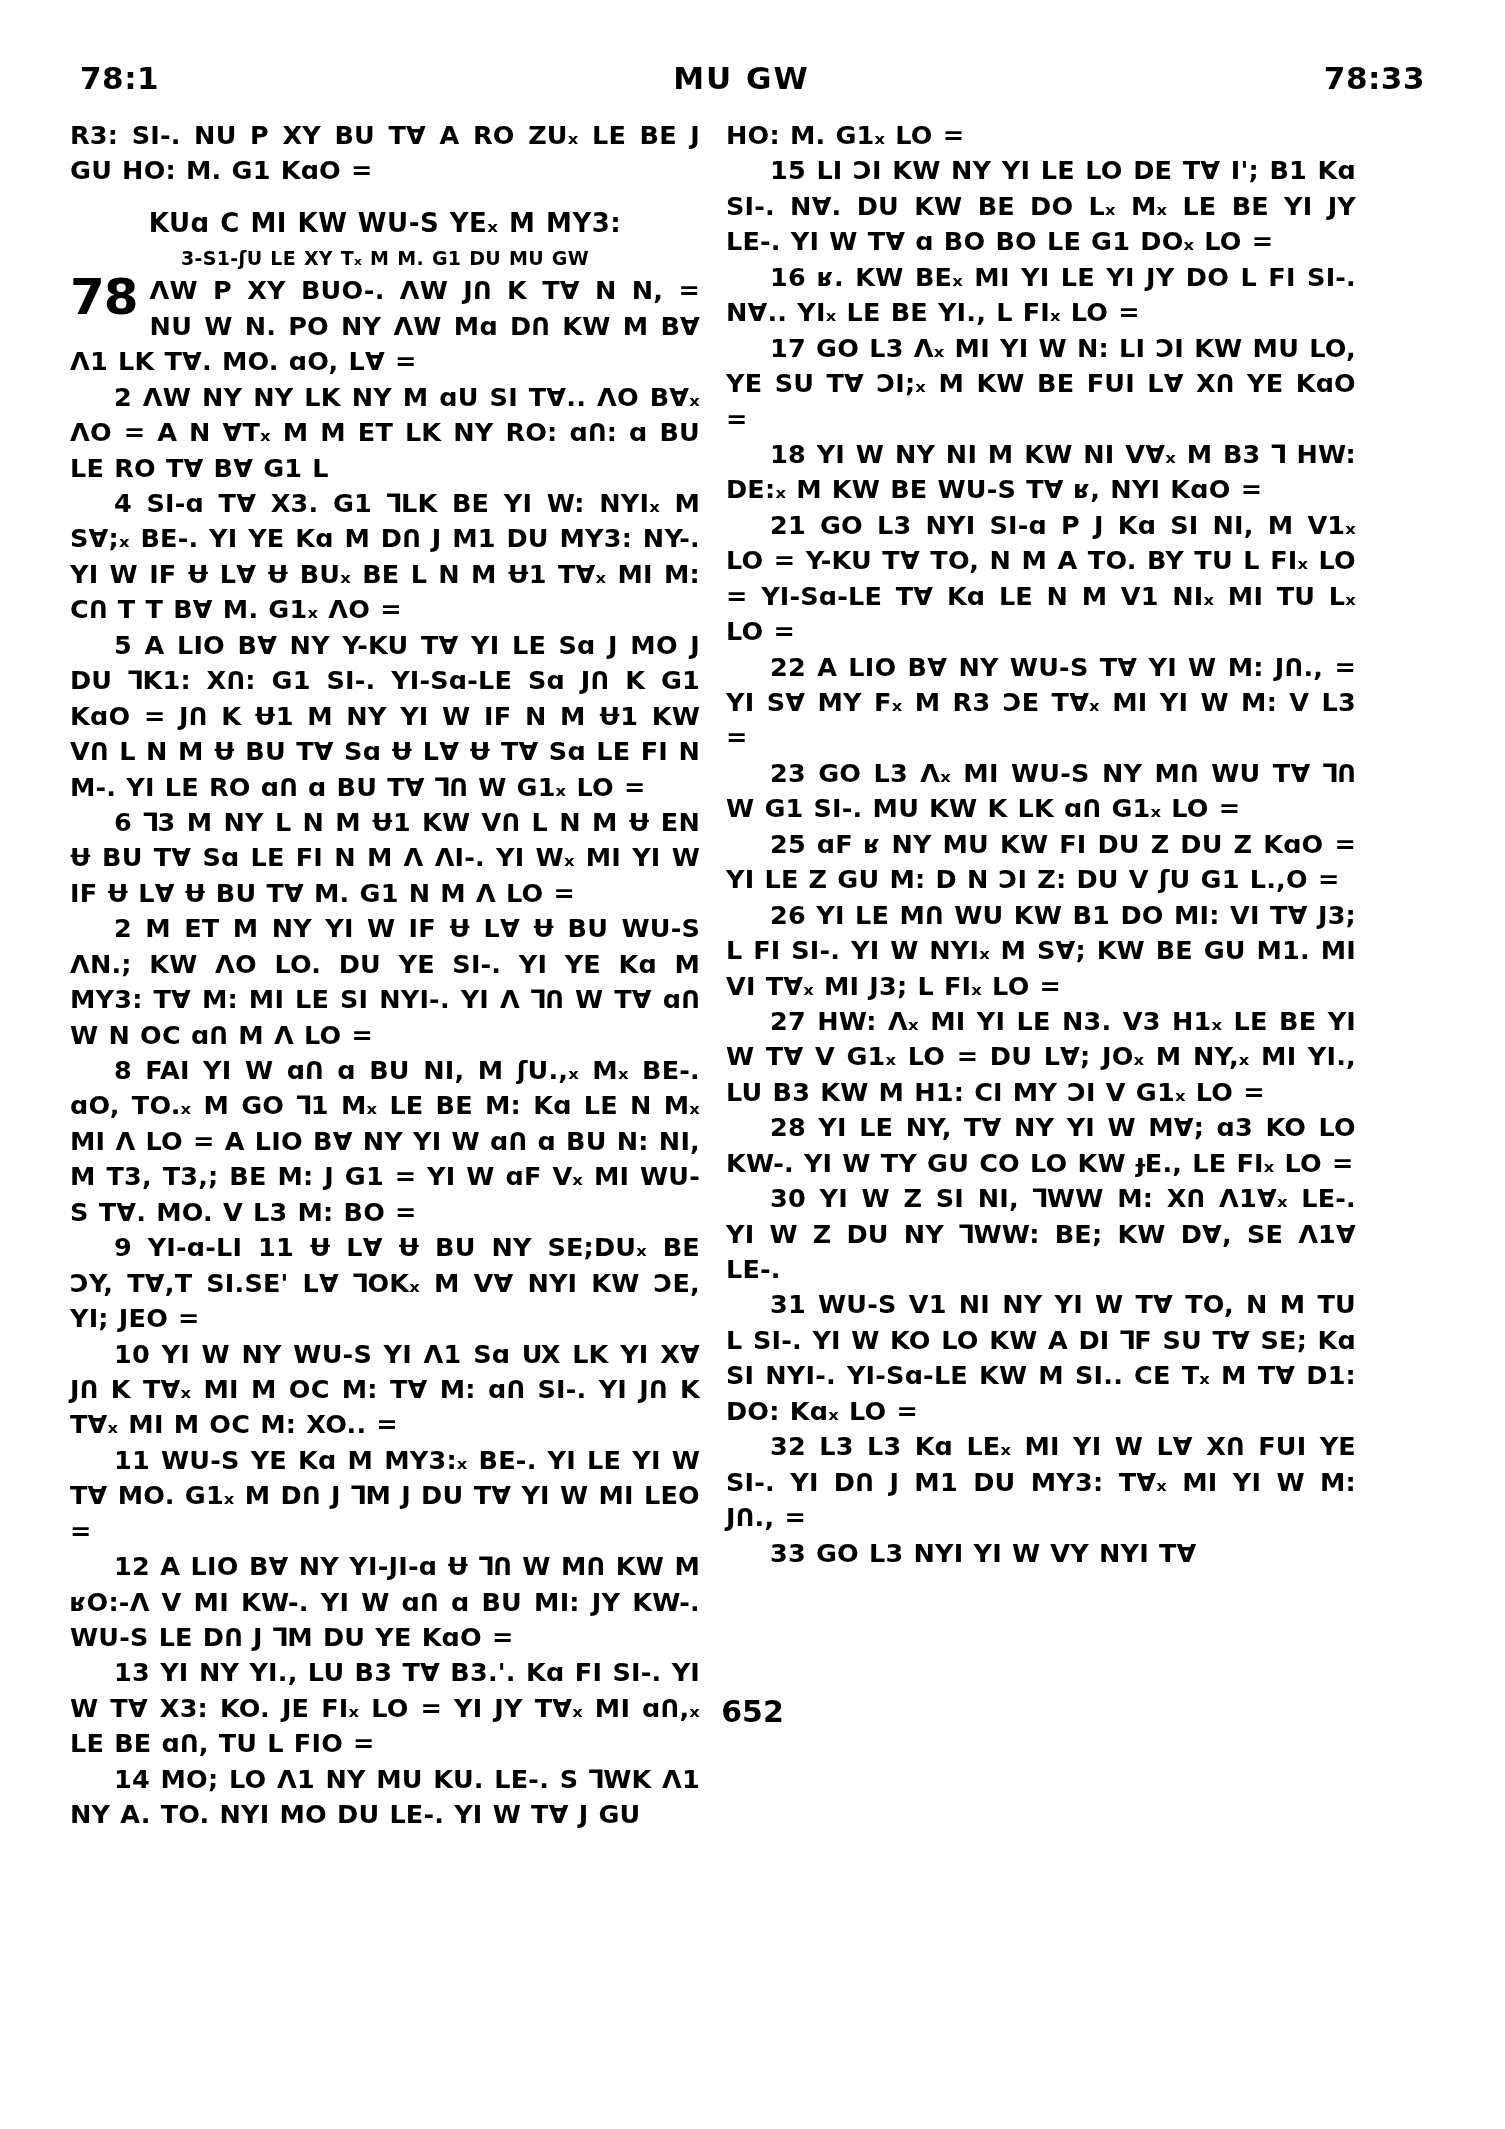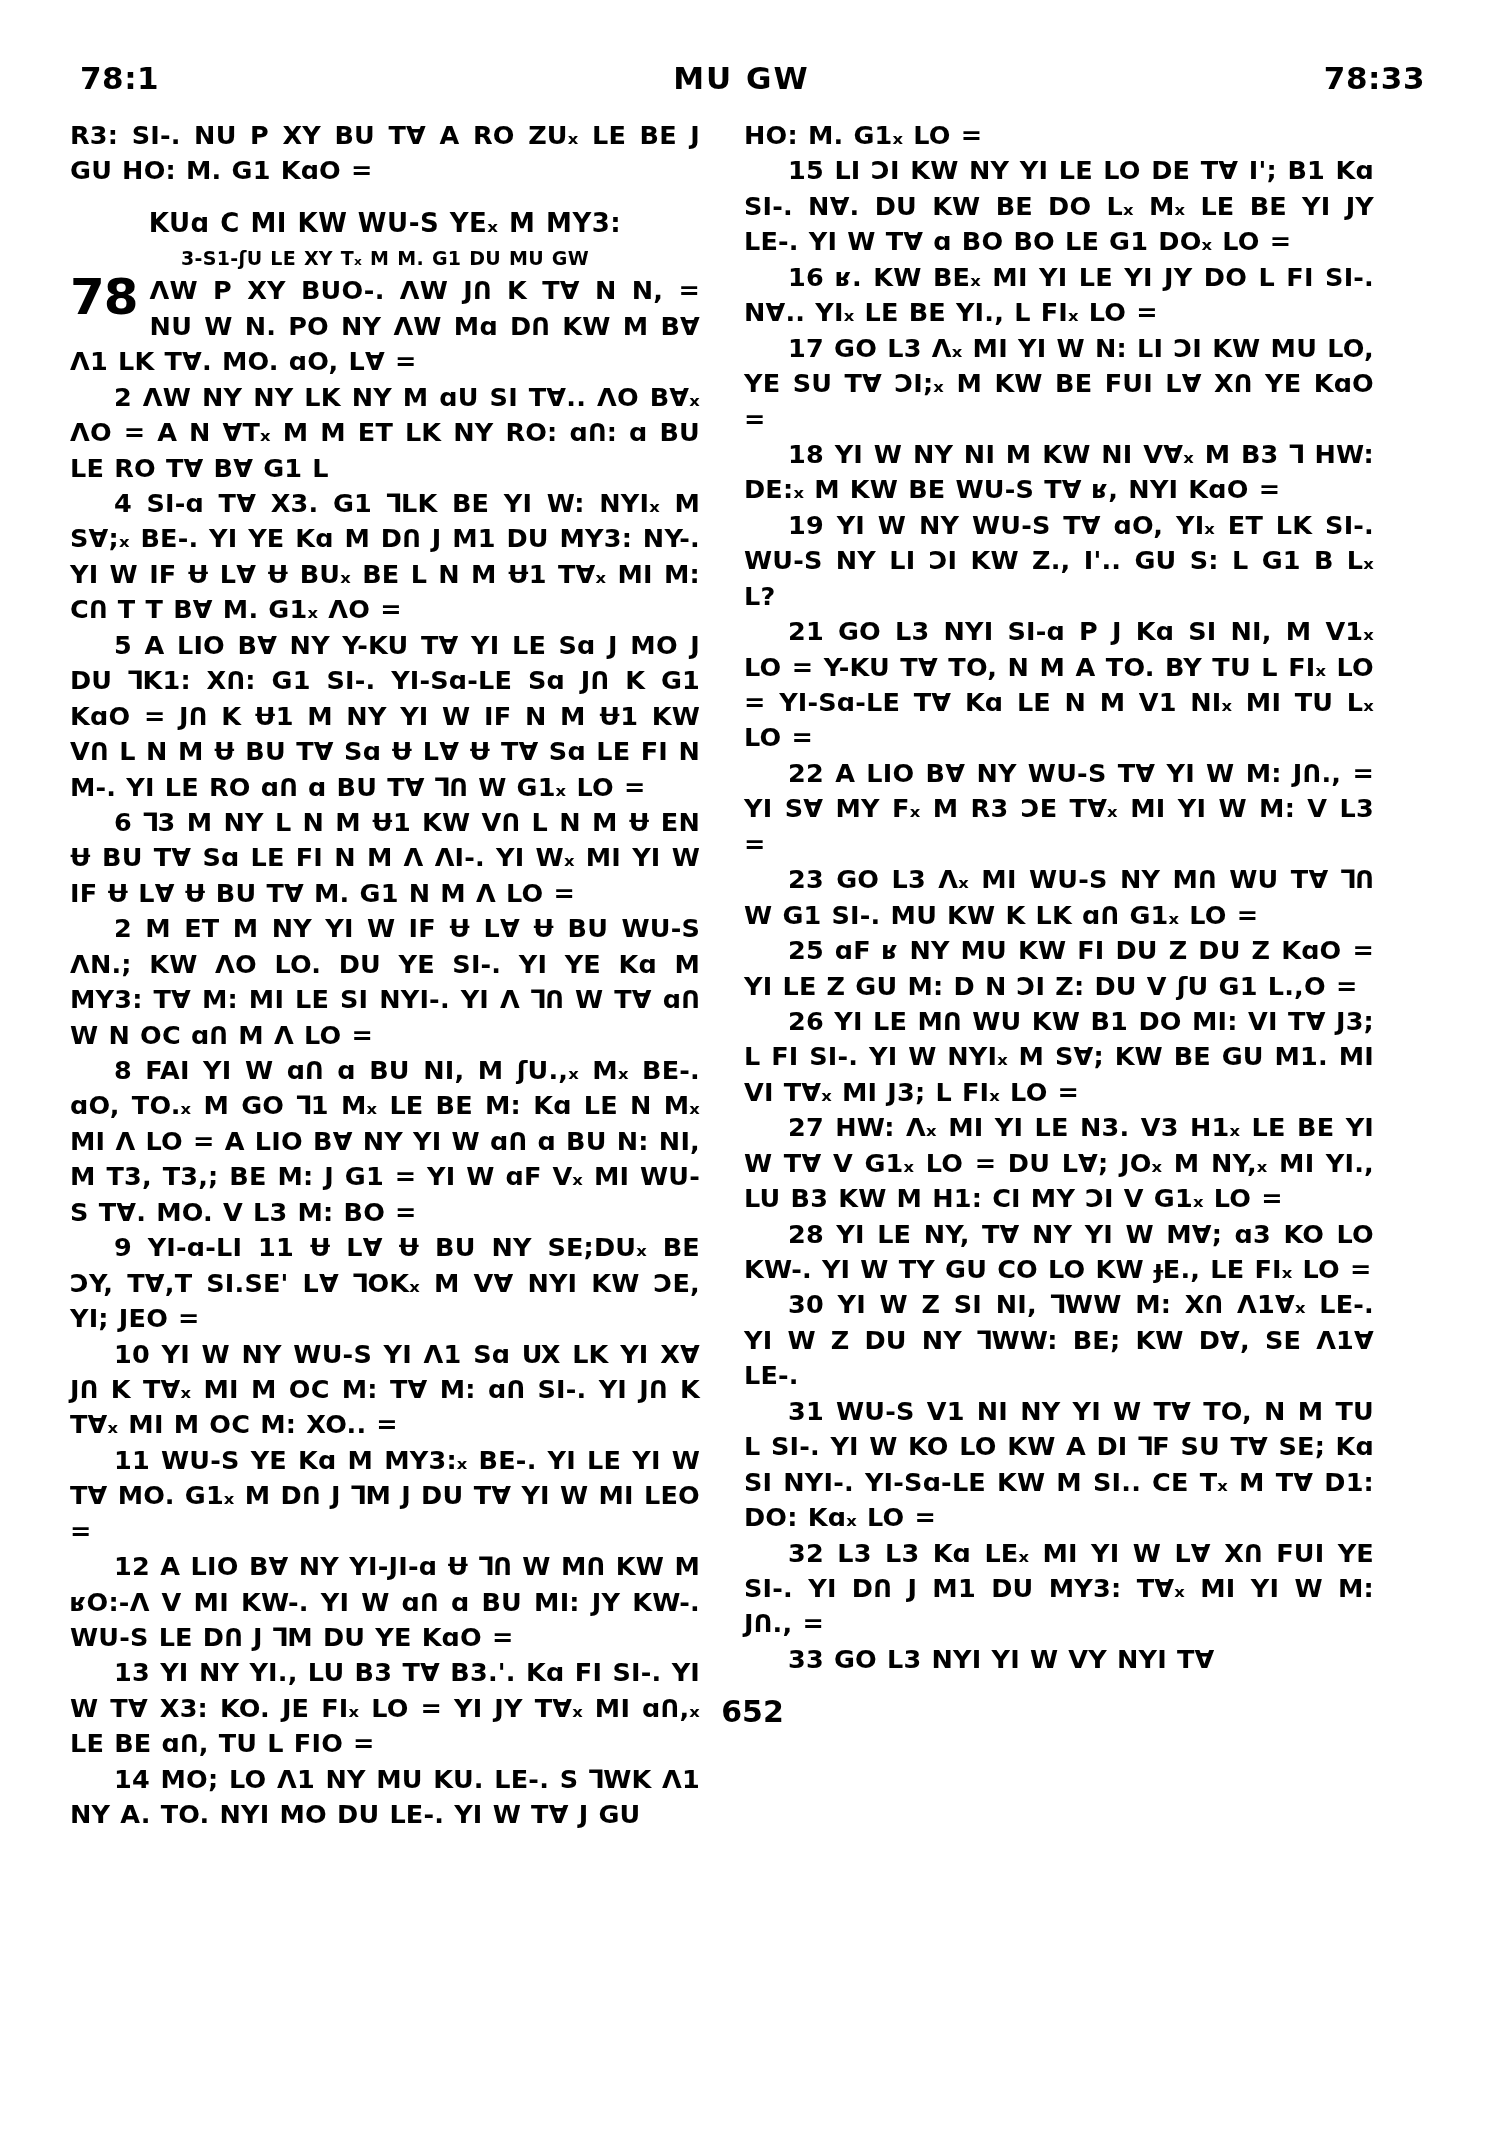--- a/index.html
+++ b/index.html
@@ -34,21 +34,21 @@
   .running-head .center {
     letter-spacing: 2px;
     font-size: 31px;
   }
   .running-head .left, .running-head .right {
     font-size: 31px;
   }
   
   .columns {
     display: flex;
-    gap: 44px;
+    gap: 26px;
     align-items: flex-start;
   }
   .col {
     width: 630px;
     font-size: 25.5px;
     line-height: 1.39;
     font-weight: bold;
     letter-spacing: 0.2px;
     word-spacing: 1px;
   }
@@ -138,21 +138,20 @@
 
     </div>
 
     <div class="col">
 
       <p>HO: M. G1ₓ LO =</p>
       <p class="indent">15 LI ƆI KW NY YI LE LO DE TⱯ I'; B1 Kɑ SI-. NⱯ. DU KW BE DO Lₓ Mₓ LE BE YI JY LE-. YI W TⱯ ɑ BO BO LE G1 DOₓ LO =</p>
       <p class="indent">16 ʁ. KW BEₓ MI YI LE YI JY DO L FI SI-. NⱯ.. YIₓ LE BE YI., L FIₓ LO =</p>
       <p class="indent">17 GO L3 Ʌₓ MI YI W N: LI ƆI KW MU LO, YE SU TⱯ ƆI;ₓ M KW BE FUI LⱯ XՈ YE KɑO =</p>
       <p class="indent">18 YI W NY NI M KW NI VⱯₓ M B3 ⅂ HW: DE:ₓ M KW BE WU-S TⱯ ʁ, NYI KɑO =</p>
-      <p class="indent">19 YI W NY WU-S TⱯ ɑO, YIₓ ET LK SI-. WU-S NY LI ƆI KW Z., I'.. GU S: L G1 B Lₓ L?</p>
       <p class="indent">21 GO L3 NYI SI-ɑ P J Kɑ SI NI, M V1ₓ LO = Y-KU TⱯ TO, N M A TO. BY TU L FIₓ LO = YI-Sɑ-LE TⱯ Kɑ LE N M V1 NIₓ MI TU Lₓ LO =</p>
       <p class="indent">22 A LIO BⱯ NY WU-S TⱯ YI W M: JՈ., = YI SⱯ MY Fₓ M R3 ƆE TⱯₓ MI YI W M: V L3 =</p>
       <p class="indent">23 GO L3 Ʌₓ MI WU-S NY MՈ WU TⱯ ⅂Ո W G1 SI-. MU KW K LK ɑՈ G1ₓ LO =</p>
       <p class="indent">25 ɑF ʁ NY MU KW FI DU Z DU Z KɑO = YI LE Z GU M: D N ƆI Z: DU V ʃU G1 L.,O =</p>
       <p class="indent">26 YI LE MՈ WU KW B1 DO MI: VI TⱯ J3; L FI SI-. YI W NYIₓ M SⱯ; KW BE GU M1. MI VI TⱯₓ MI J3; L FIₓ LO =</p>
       <p class="indent">27 HW: Ʌₓ MI YI LE N3. V3 H1ₓ LE BE YI W TⱯ V G1ₓ LO = DU LⱯ; JOₓ M NY,ₓ MI YI., LU B3 KW M H1: CI MY ƆI V G1ₓ LO =</p>
       <p class="indent">28 YI LE NY, TⱯ NY YI W MⱯ; ɑ3 KO LO KW-. YI W TY GU CO LO KW ɟE., LE FIₓ LO =</p>
       <p class="indent">30 YI W Z SI NI, ⅂WW M: XՈ Ʌ1Ɐₓ LE-. YI W Z DU NY ⅂WW: BE; KW DⱯ, SE Ʌ1Ɐ LE-.</p>
       <p class="indent">31 WU-S V1 NI NY YI W TⱯ TO, N M TU L SI-. YI W KO LO KW A DI ⅂F SU TⱯ SE; Kɑ SI NYI-. YI-Sɑ-LE KW M SI.. CE Tₓ M TⱯ D1: DO: Kɑₓ LO =</p>
       <p class="indent">32 L3 L3 Kɑ LEₓ MI YI W LⱯ XՈ FUI YE SI-. YI DՈ J M1 DU MY3: TⱯₓ MI YI W M: JՈ., =</p>

